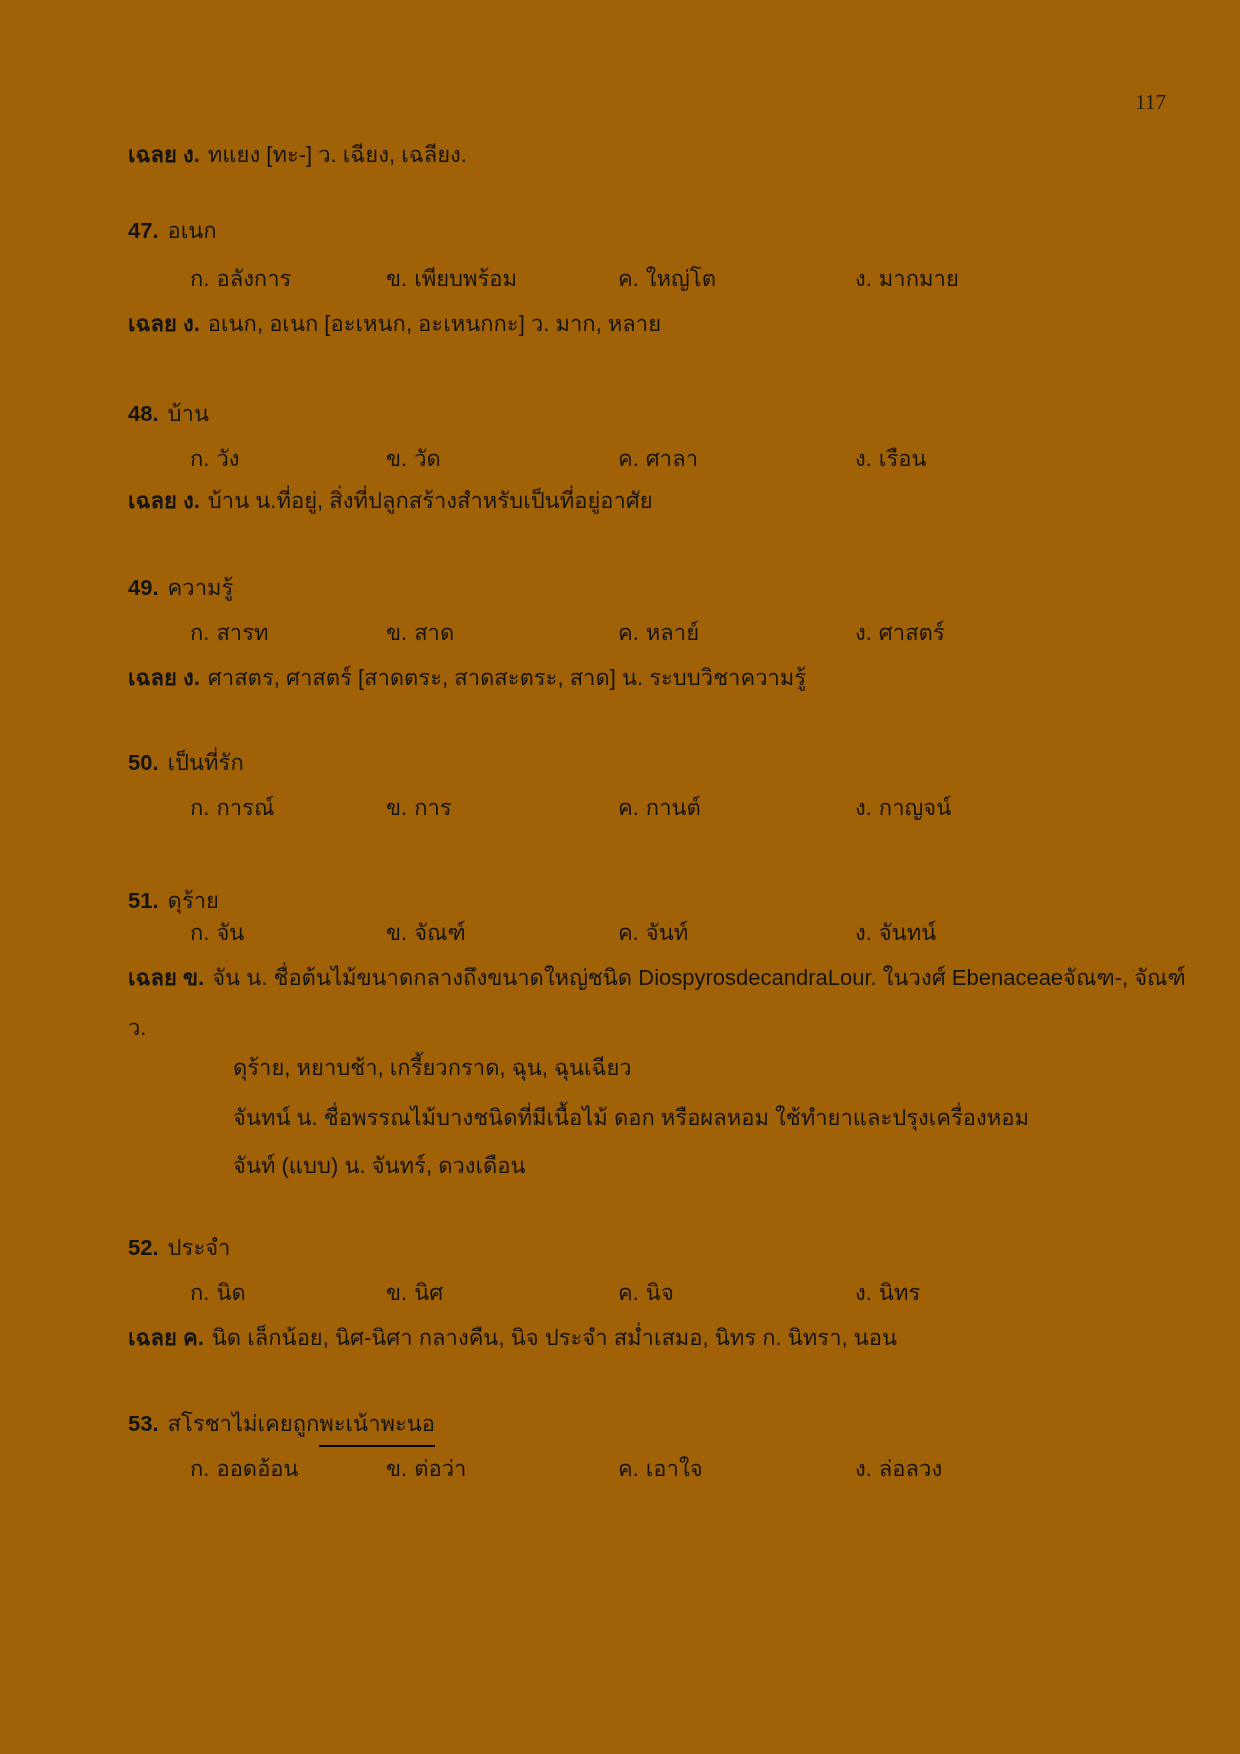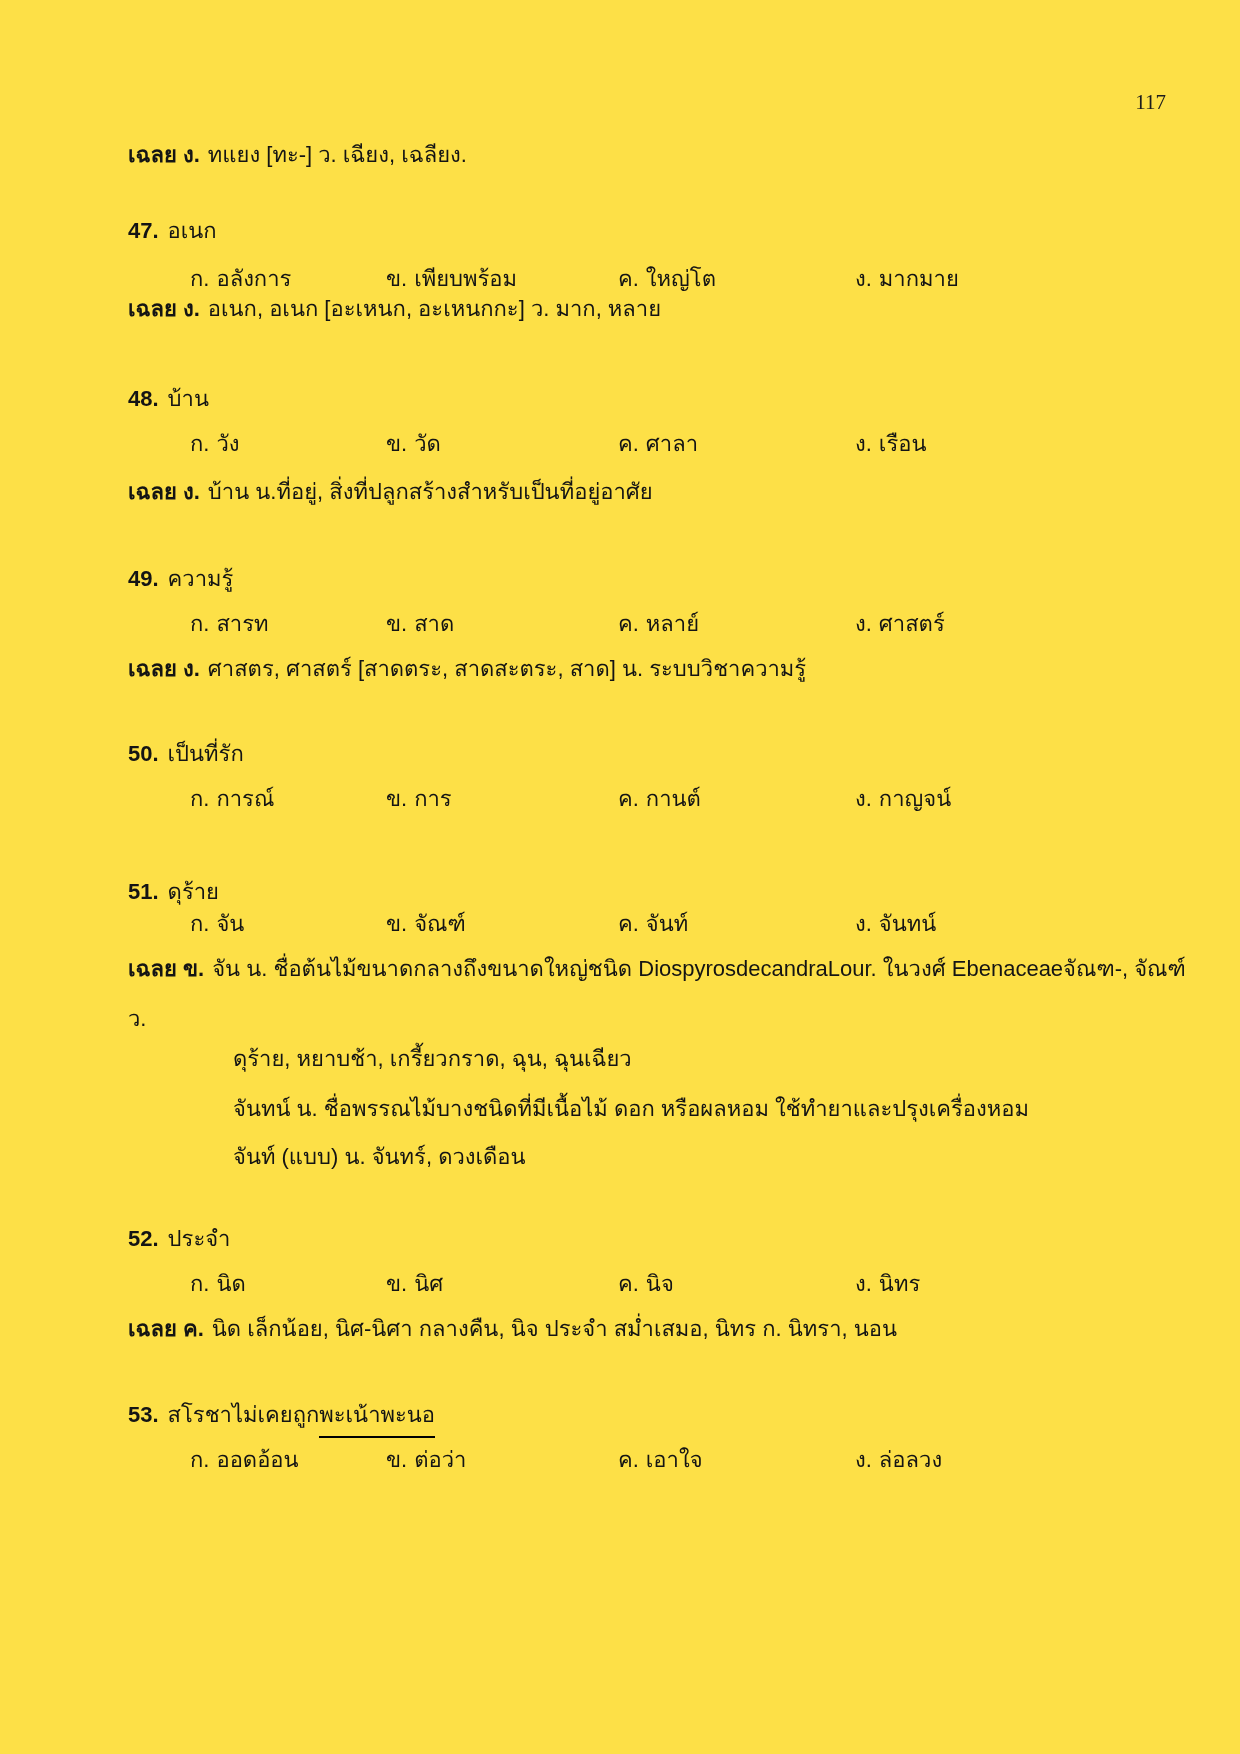--- a/index.html
+++ b/index.html
@@ -1,21 +1,21 @@
 <!DOCTYPE html>
 <html><head>
 <meta charset="utf-8">
 <style>
   html,body{margin:0;padding:0;}
   body{
     width:1240px;height:1754px;background:#ffffff;color:#141414;
     font-family:"Liberation Sans","DejaVu Sans",sans-serif;
     font-size:22px;
   }
-  .sheet{position:relative;width:1240px;height:1754px;overflow:hidden;background:#fde047;}
+  .sheet{position:relative;width:1240px;height:1754px;overflow:hidden;background:#a16207;}
   .pageno{
     position:absolute;top:90px;right:74px;
     font-family:"Liberation Serif","DejaVu Serif",serif;font-size:21px;color:#1c1c1c;
   }
   .content{padding:140px 60px 0 128px;}
   .line{height:30px;line-height:30px;white-space:nowrap;}
   .q-title .num{font-weight:bold;margin-right:9px;}
   .q-options{padding-left:62px;}
   .opt{display:inline-block;vertical-align:top;}
   .opt .lbl{margin-right:7px;}
@@ -38,33 +38,33 @@
       <span class="pre">เฉลย ง.</span><span>ทแยง [ทะ-] ว. เฉียง, เฉลียง.</span>
     </div>
 
     <div>
       <div class="line q-title" style="margin-top:46px">
         <span class="num">47.</span><span>อเนก</span>
       </div>
       <div class="line q-options" style="margin-top:18px">
         <span class="opt opt1"><span class="lbl">ก.</span><span>อลังการ</span></span><span class="opt opt2"><span class="lbl">ข.</span><span>เพียบพร้อม</span></span><span class="opt opt3"><span class="lbl">ค.</span><span>ใหญ่โต</span></span><span class="opt"><span class="lbl">ง.</span><span>มากมาย</span></span>
       </div>
-      <div class="line ans" style="">
+      <div class="line ans" style="margin-top:15px">
         <span class="pre">เฉลย ง.</span><span>อเนก, อเนก [อะเหนก, อะเหนกกะ] ว. มาก, หลาย</span>
       </div>
     </div>
 
     <div>
       <div class="line q-title" style="margin-top:60px">
         <span class="num">48.</span><span>บ้าน</span>
       </div>
       <div class="line q-options" style="margin-top:15px">
         <span class="opt opt1"><span class="lbl">ก.</span><span>วัง</span></span><span class="opt opt2"><span class="lbl">ข.</span><span>วัด</span></span><span class="opt opt3"><span class="lbl">ค.</span><span>ศาลา</span></span><span class="opt"><span class="lbl">ง.</span><span>เรือน</span></span>
       </div>
-      <div class="line ans" style="margin-top:18px">
+      <div class="line ans" style="margin-top:12px">
         <span class="pre">เฉลย ง.</span><span>บ้าน น.ที่อยู่, สิ่งที่ปลูกสร้างสำหรับเป็นที่อยู่อาศัย</span>
       </div>
     </div>
 
     <div>
       <div class="line q-title" style="margin-top:57px">
         <span class="num">49.</span><span>ความรู้</span>
       </div>
       <div class="line q-options" style="margin-top:15px">
         <span class="opt opt1"><span class="lbl">ก.</span><span>สารท</span></span><span class="opt opt2"><span class="lbl">ข.</span><span>สาด</span></span><span class="opt opt3"><span class="lbl">ค.</span><span>หลาย์</span></span><span class="opt"><span class="lbl">ง.</span><span>ศาสตร์</span></span>

